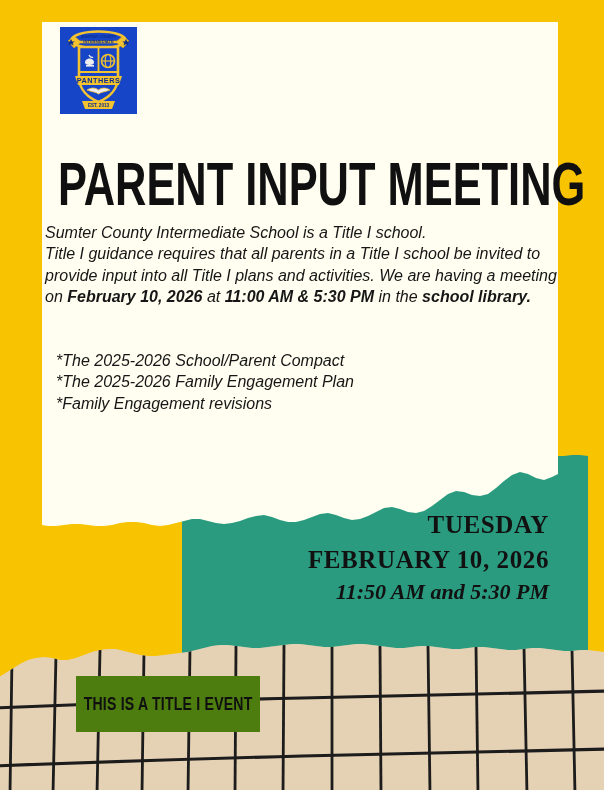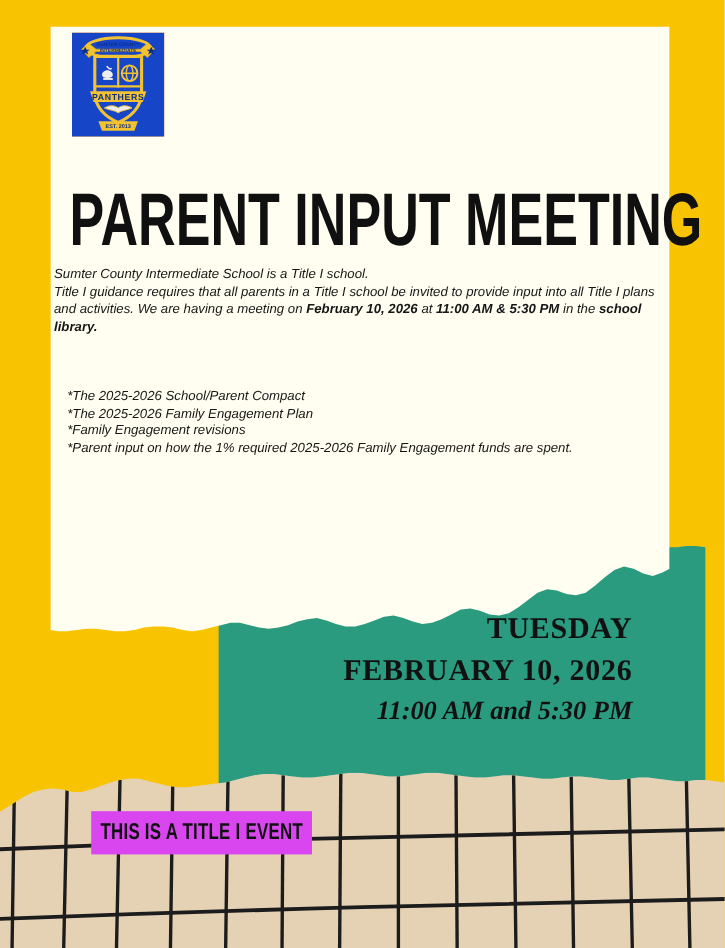--- a/index.html
+++ b/index.html
@@ -96,35 +96,35 @@
   }
 
   
   .body-copy {
     position: absolute;
     left: 3px;
     top: 200px;
     width: 512px;
     font-family: "Liberation Sans", sans-serif;
     font-style: italic;
-    font-size: 11px;
+    font-size: 16px;
     line-height: 1.34;
     color: #161616;
   }
   .body-copy b { font-weight: bold; }
   .para { margin: 0; }
   .spacer-sm { height: 17px; }
   .spacer-xs { height: 14px; }
   .bullets { margin: 11px; }
   .bullets .bullet { margin: 0; }
 
   
   .event-details {
     position: absolute;
-    left: 214px;
+    left: 236px;
     top: 508px;
     width: 313px;
     text-align: right;
     font-family: "Liberation Serif", serif;
     color: #111111;
     z-index: 6;
   }
   .event-details .ed-day,
   .event-details .ed-date {
     font-weight: bold;
@@ -151,22 +151,22 @@
     height: 158px;
   }
   .grid-paper svg { display: block; width: 100%; height: 100%; }
 
   
   .title-badge {
     position: absolute;
     left: 76px;
     top: 676px;
     width: 184px;
-    height: 36px;
-    background: #d946ef;
+    height: 56px;
+    background: #4d7c0f;
     display: flex;
     align-items: center;
     justify-content: center;
     z-index: 8;
   }
   .title-badge .tb-text {
     font-family: "Liberation Sans Narrow", "Liberation Sans", sans-serif;
     font-weight: bold;
     font-size: 19px;
     color: #101010;
@@ -258,31 +258,30 @@
 
         <div class="spacer-sm"></div>
 
 
         <div class="spacer-xs"></div>
 
         <div class="bullets">
           <p class="bullet">*The 2025-2026 School/Parent Compact</p>
           <p class="bullet">*The 2025-2026 Family Engagement Plan</p>
           <p class="bullet">*Family Engagement revisions</p>
-          <p class="bullet">*Parent input on how the 1% required 2025-2026 Family Engagement funds are spent.</p>
         </div>
       </div>
 
     </div>
   </div>
 
   <div class="event-details">
     <span class="ed-day">TUESDAY</span>
     <span class="ed-date">FEBRUARY 10, 2026</span>
-    <span class="ed-time">11:00 AM and 5:30 PM</span>
+    <span class="ed-time">11:50 AM and 5:30 PM</span>
   </div>
 
   <div class="grid-paper">
     <svg viewBox="0 0 616 158" preserveAspectRatio="none">
       <defs>
         <clipPath id="paperClip">
           <path d="
             M10,38 L18,33 L26,28 L34,24 L42,22 L50,21 L58,22 L66,24
             L74,24 L82,22 L90,19 L98,16 L106,14 L114,13 L122,13 L130,15
             L138,17 L146,19 L154,20 L162,20 L170,19 L178,18 L186,17

